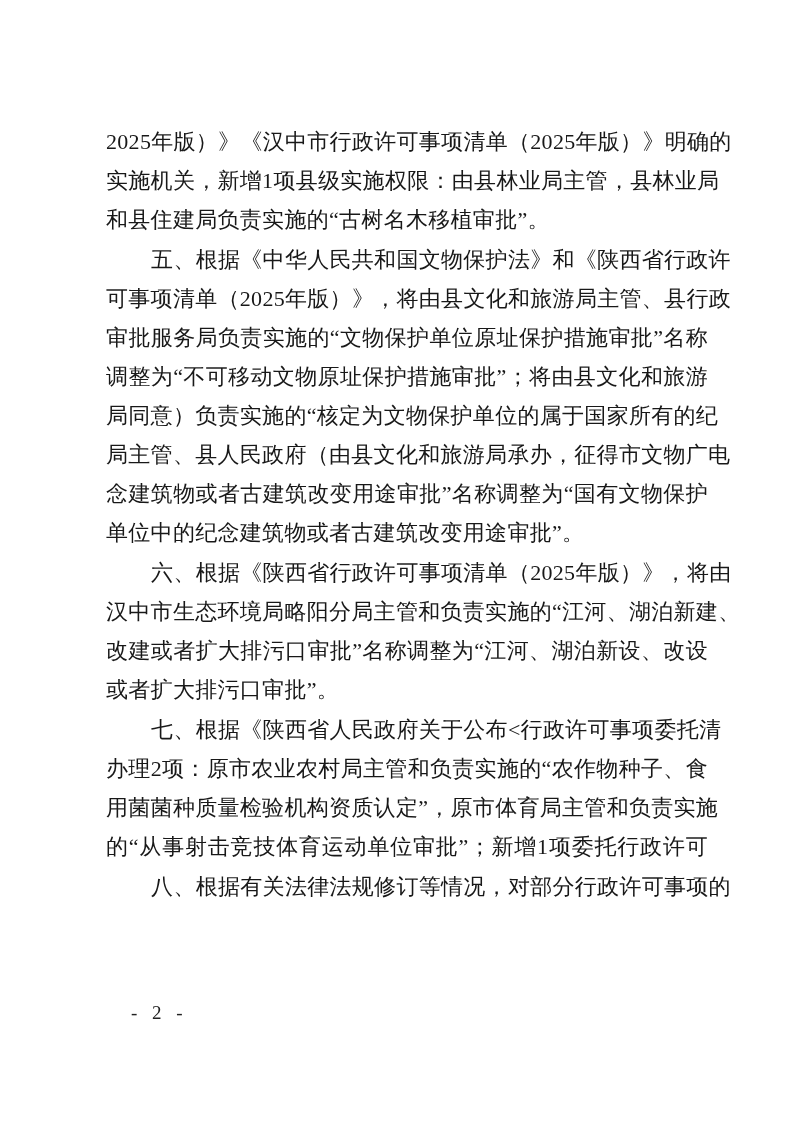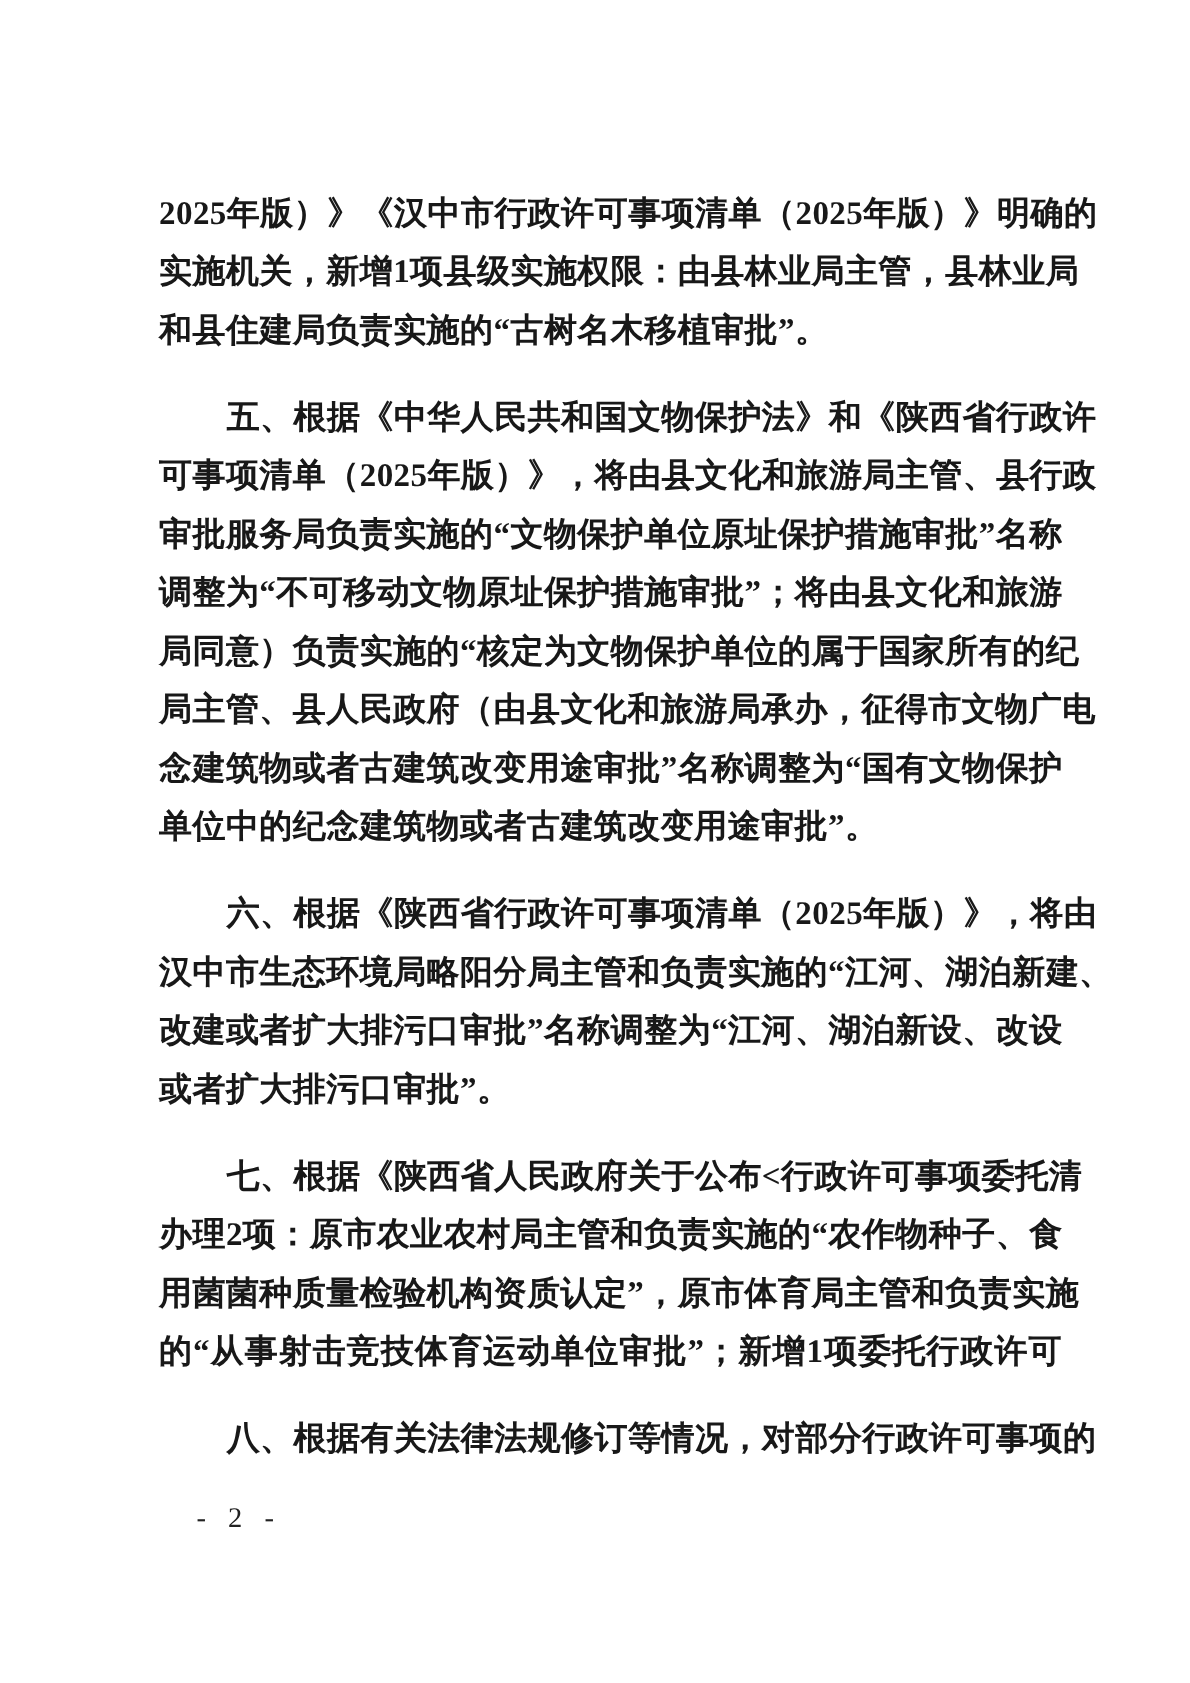--- a/index.html
+++ b/index.html
@@ -23,29 +23,28 @@
     width: 602px;
     font-size: 22px;
     line-height: 39px;
   }
   .line {
     text-align: justify;
     text-align-last: justify;
     text-justify: inter-character;
     white-space: nowrap;
     letter-spacing: 0.3px;
-    font-weight: bold;
   }
   .line.end {
     text-align-last: left;
     white-space: normal;
   }
   .line.p-start {
     text-indent: 2.05em;
-    margin-top: 19px;
+    margin-top: 1px;
   }
   .footer {
     position: absolute;
     left: 131px;
     top: 1002px;
     font-size: 19px;
     line-height: 22px;
     letter-spacing: 5px;
     color: #222222;
   }

